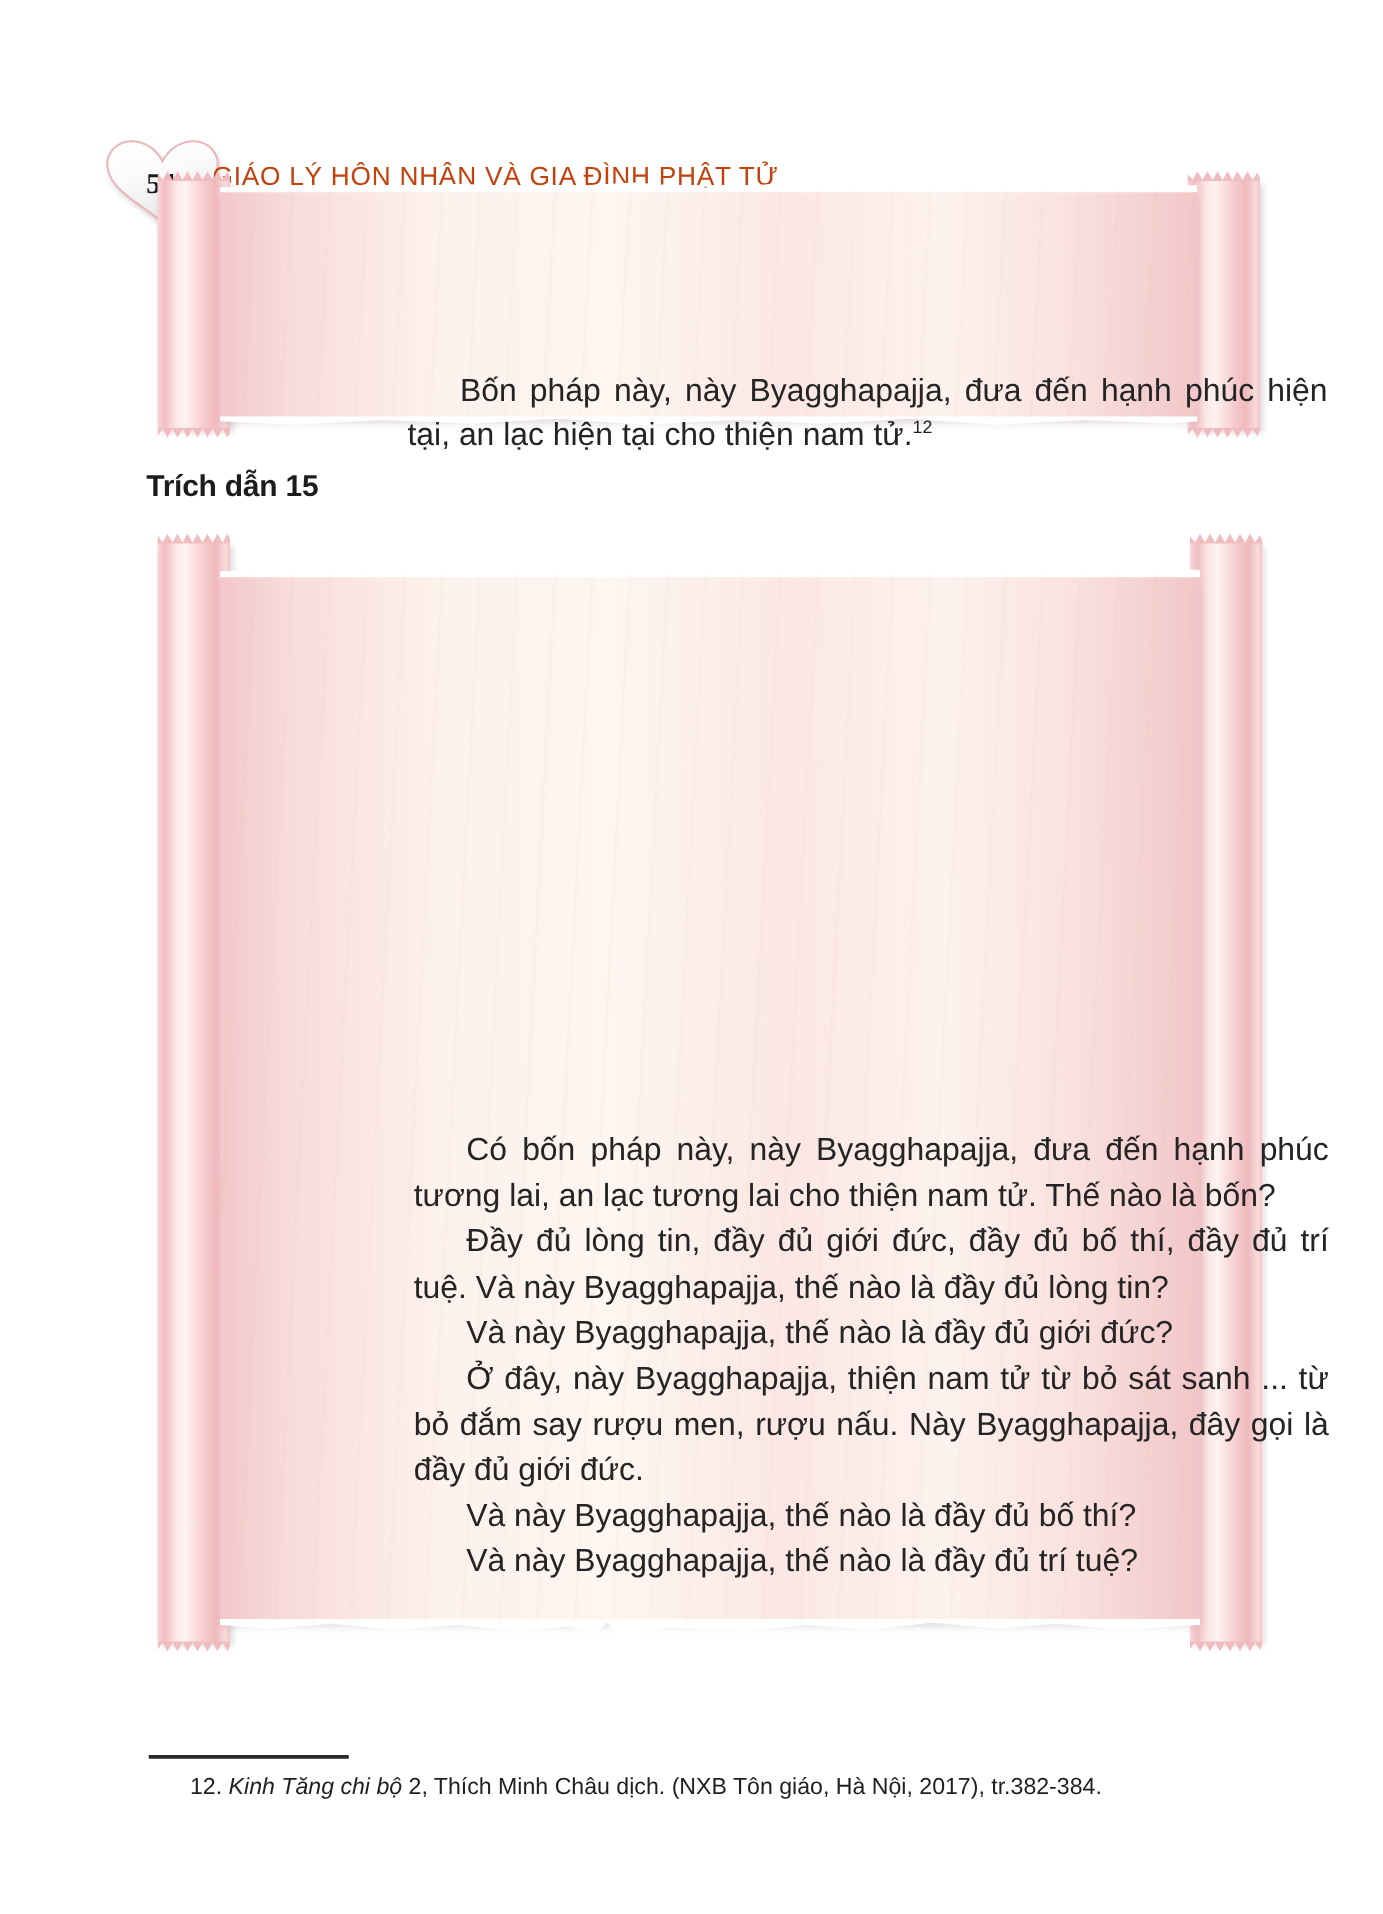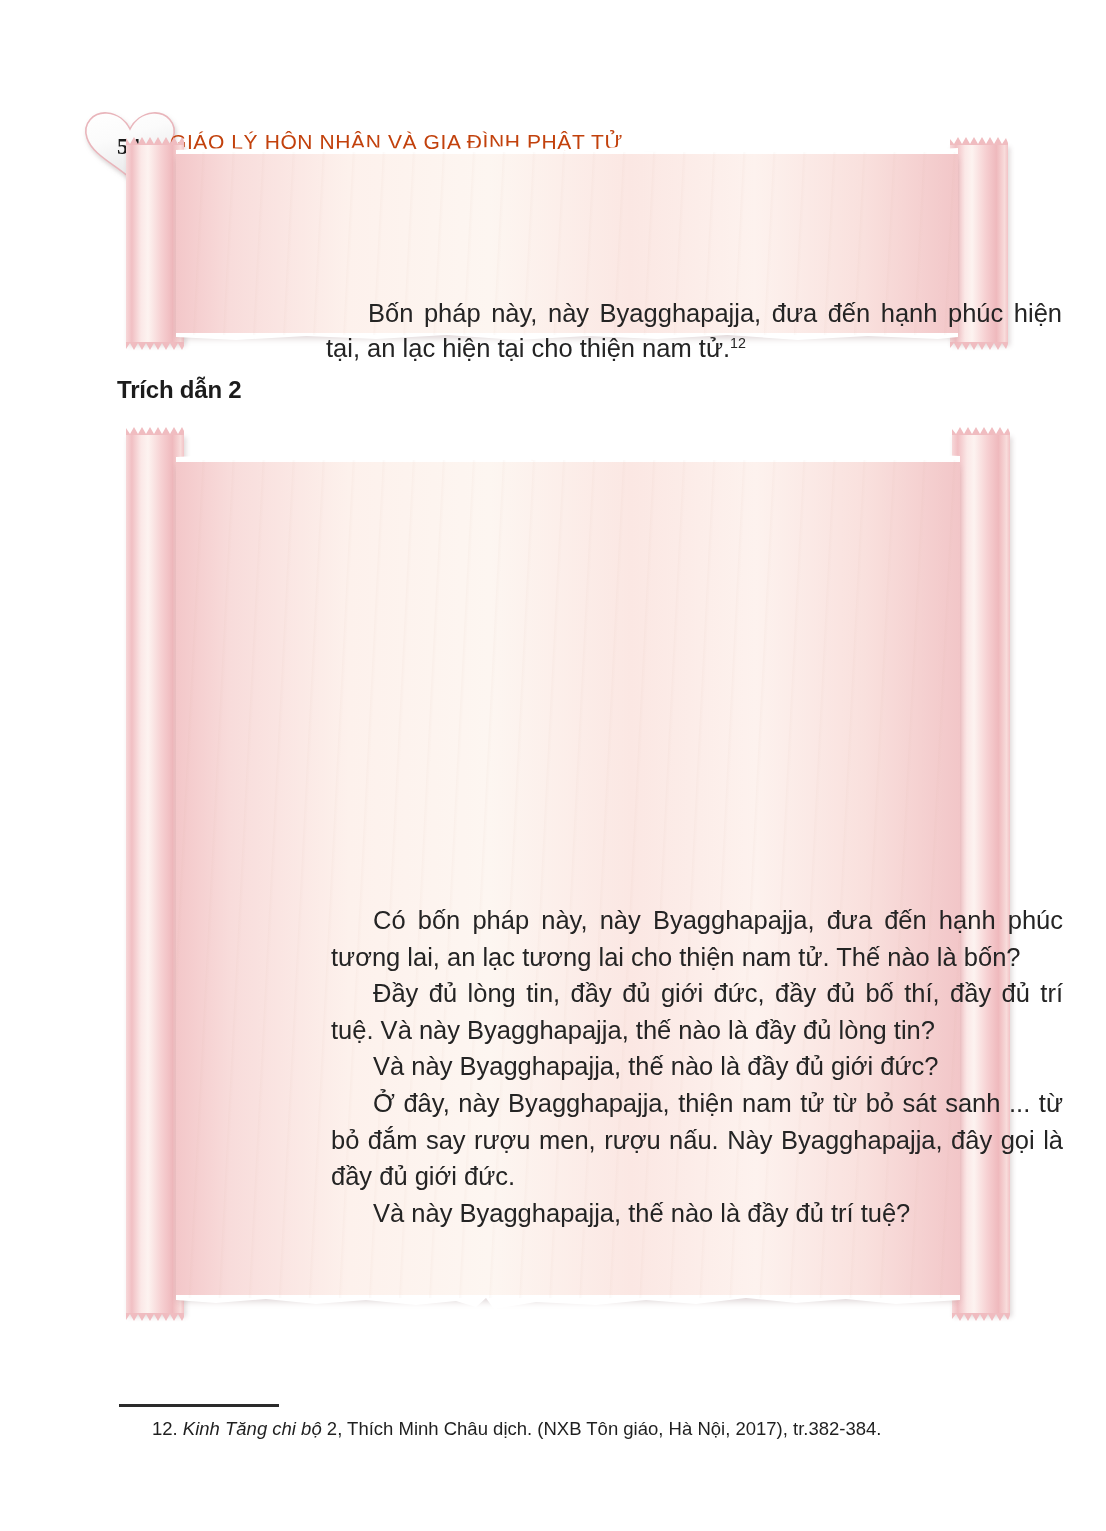--- a/index.html
+++ b/index.html
@@ -300,21 +300,21 @@
         <path d="M0,0 L0,4 L60,7 L130,3 L200,6 L270,2 L340,7 L410,3 L480,6 L550,2 L620,7 L690,3 L760,6 L780,4 L780,0 Z" fill="#ffffff"></path>
       </svg>
     </div>
   </div>
 
   <div class="scroll-text">
     <p><span>Bốn pháp này, này Byagghapajja, đưa đến hạnh phúc hiện tại, an lạc hiện tại cho thiện nam tử.</span><sup class="fn">12</sup></p>
   </div>
 </div>
 
-<div class="section-heading">Trích dẫn 2</div>
+<div class="section-heading">Trích dẫn 15</div>
 
 <div class="scroll" id="scroll-two">
 
   <div class="scroll-roll roll-left">
     <div class="zigzag zig-top">
       <svg viewBox="0 0 58 10" preserveAspectRatio="none">
         <polygon points="0,10 0,3 4,9 8,2 12,9 16,2 20,9 24,2 28,9 32,2 36,9 40,2 44,9 48,2 52,9 56,2 58,6 58,10" fill="#f0bcc0"></polygon>
       </svg>
     </div>
     <div class="zigzag zig-bottom">
@@ -348,19 +348,20 @@
         <path d="M0,0 L0,5 L40,8 L90,4 L140,9 L190,5 L240,10 L280,6 L300,12 L310,3 L318,14 L360,7 L420,10 L470,5 L520,9 L570,3 L620,8 L670,4 L720,9 L784,5 L784,0 Z" fill="#ffffff"></path>
       </svg>
     </div>
   </div>
 
   <div class="scroll-text">
     <p>Có bốn pháp này, này Byagghapajja, đưa đến hạnh phúc tương lai, an lạc tương lai cho thiện nam tử. Thế nào là bốn?</p>
     <p>Đầy đủ lòng tin, đầy đủ giới đức, đầy đủ bố thí, đầy đủ trí tuệ. Và này Byagghapajja, thế nào là đầy đủ lòng tin?</p>
     <p>Và này Byagghapajja, thế nào là đầy đủ giới đức?</p>
     <p>Ở đây, này Byagghapajja, thiện nam tử từ bỏ sát sanh ... từ bỏ đắm say rượu men, rượu nấu. Này Byagghapajja, đây gọi là đầy đủ giới đức.</p>
+    <p>Và này Byagghapajja, thế nào là đầy đủ bố thí?</p>
     <p>Và này Byagghapajja, thế nào là đầy đủ trí tuệ?</p>
 
   </div>
 </div>
 
 <div class="footnote-rule"></div>
 <div class="footnote"><span>12.</span> <i>Kinh Tăng chi bộ</i><span> 2, Thích Minh Châu dịch. (NXB Tôn giáo, Hà Nội, 2017), tr.382-384.</span></div>
 
 </body></html>

